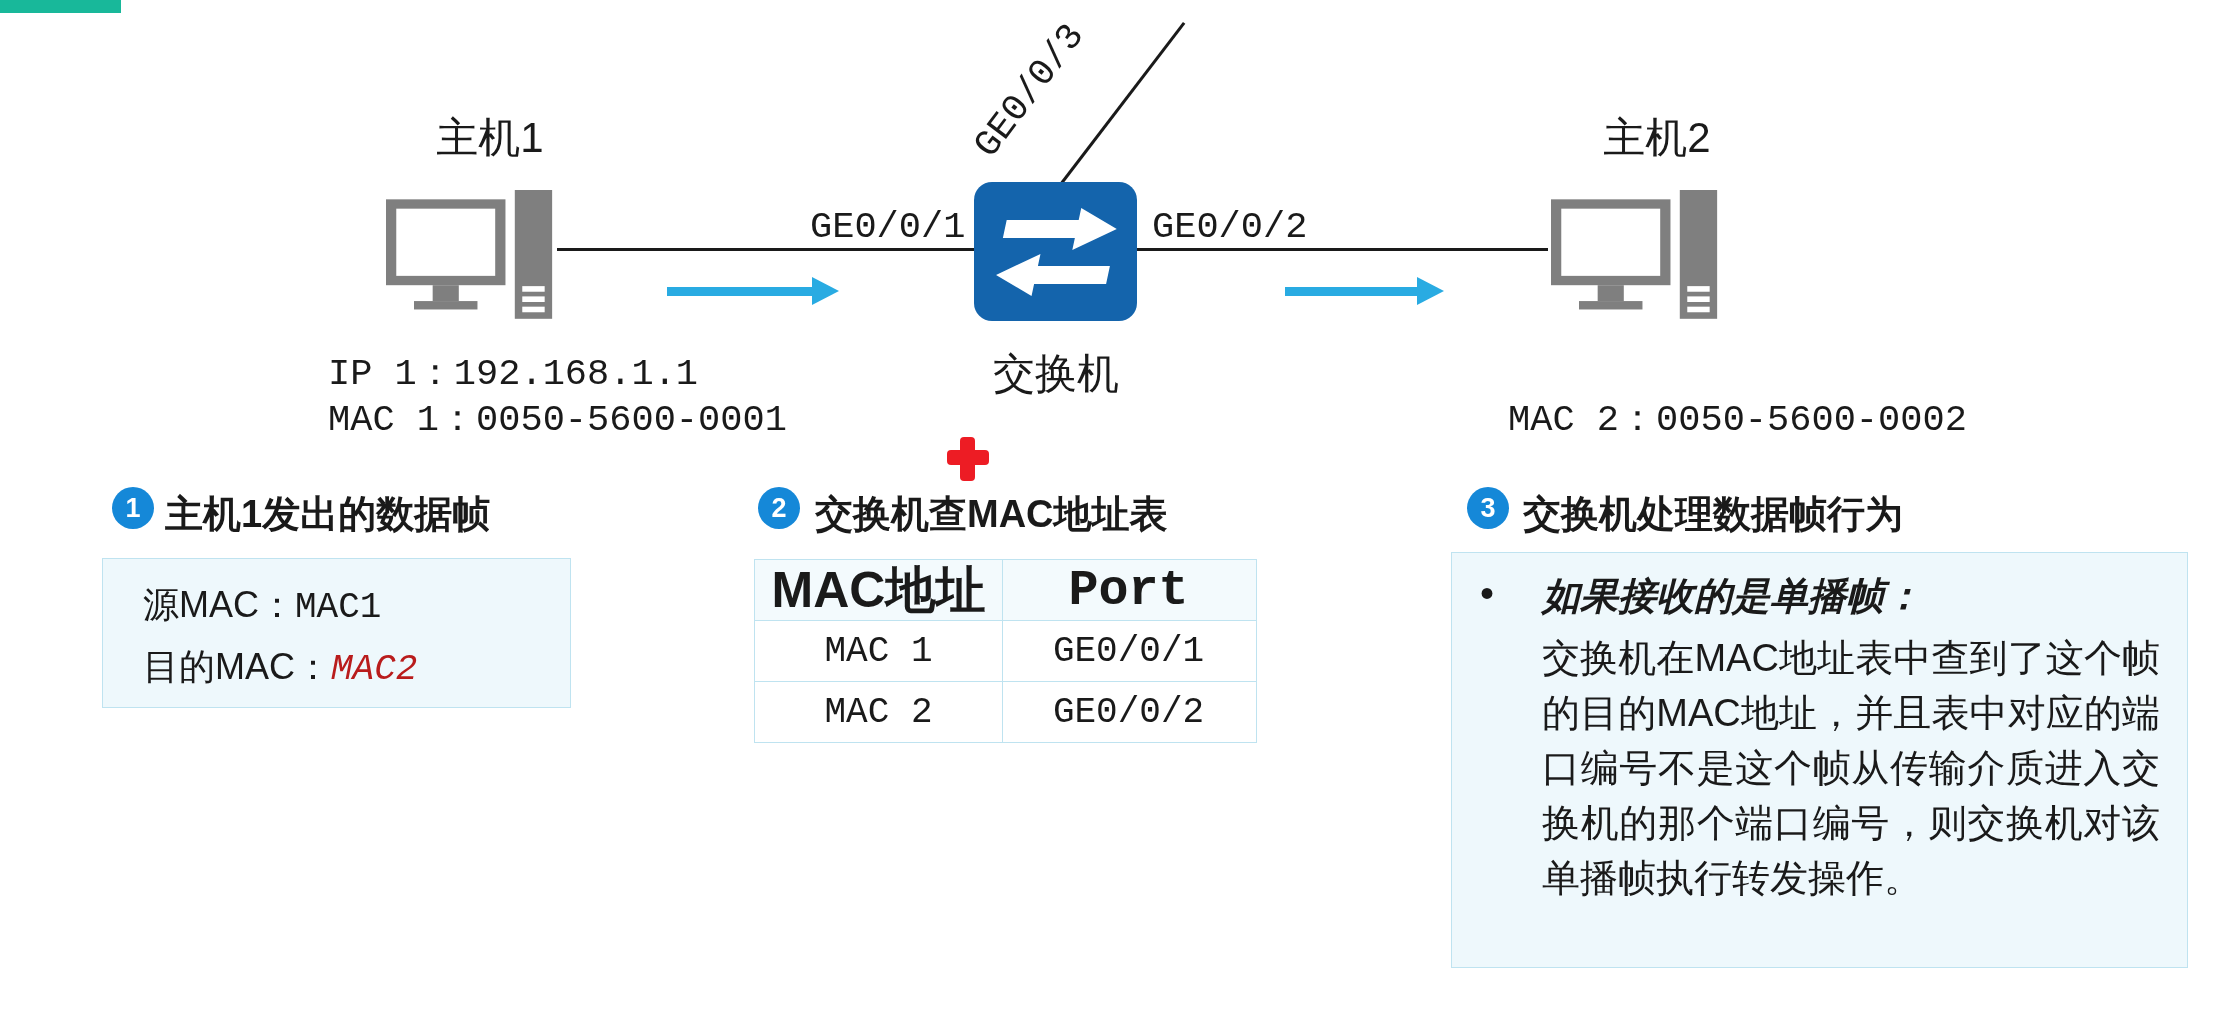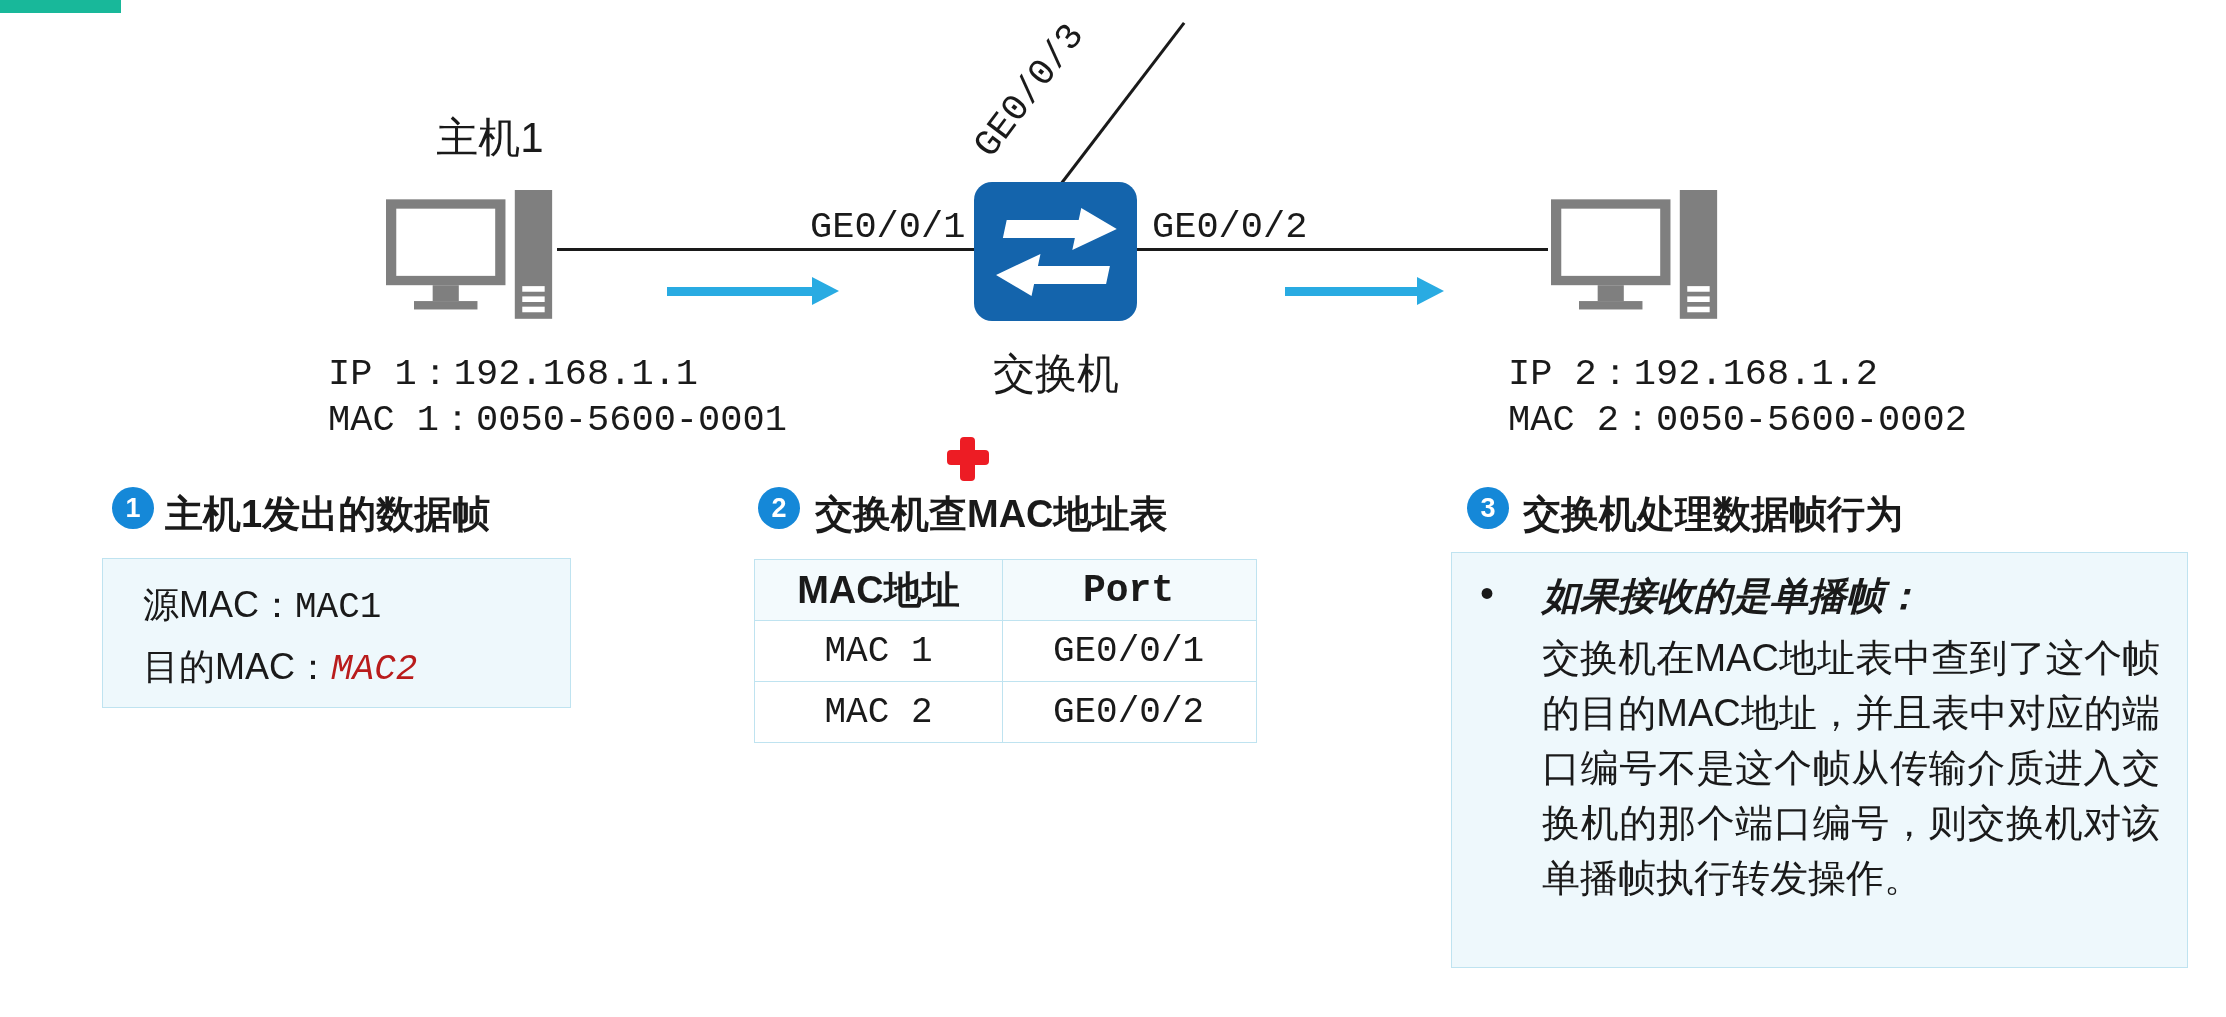--- a/index.html
+++ b/index.html
@@ -43,38 +43,39 @@
   .cross-bar-v { left:960px; top:437px; width:15px; height:44px; background:#ed1c24; border-radius:4px; }
 
   
   .mac-table { left:754px; top:559px; width:501px; background:#ffffff; border:1px solid #bfe3f0; }
   .mac-row { display:flex; border-top:1px solid #bfe3f0; }
   .mac-row.header { border-top:none; background:#f3fafd; }
   .mac-cell { width:247px; height:60px; display:flex; align-items:center; justify-content:center;
               font-size:36px; border-left:1px solid #bfe3f0; box-sizing:border-box; }
   .mac-cell:first-child { border-left:none; }
   .mac-cell.col2 { width:252px; }
-  .mac-row.header .mac-cell { font-weight:bold; font-size:38px; }
+  .mac-row.header .mac-cell { font-weight:bold; font-size:50px; }
 
   
   .panel-3 { left:1451px; top:552px; width:737px; height:416px; box-sizing:border-box; }
   .b3-row { position:absolute; left:28px; top:18px; display:flex; }
   .b3-bullet { font-size:40px; width:62px; }
   .b3-heading { font-size:38px; font-weight:bold; white-space:nowrap;font-style:italic; }
   .b3-body { position:absolute; left:90px; top:78px; width:618px; font-size:38px; line-height:55px;
              text-align:justify; }
 </style>
 </head>
 <body>
 
 <div class="stage">
 
   <div class="abs corner-bar"></div>
 
   <div class="abs host-label" style="left:400px; top:110px;">主机1</div>
+  <div class="abs host-label" style="left:1567px; top:110px;">主机2</div>
 
   <div class="abs" style="left:383px; top:190px;">
     <svg width="174" height="140" viewBox="0 0 180 150" aria-hidden="true">
       <rect x="138" y="0" width="40" height="138" fill="#7f7f7f"></rect>
       <rect x="146" y="103" width="24" height="6" fill="#ffffff"></rect>
       <rect x="146" y="114" width="24" height="6" fill="#ffffff"></rect>
       <rect x="146" y="125" width="24" height="6" fill="#ffffff"></rect>
       <rect x="0" y="10" width="128" height="92" fill="#7f7f7f"></rect>
       <rect x="11" y="20" width="106" height="72" fill="#ffffff"></rect>
       <rect x="50" y="102" width="28" height="17" fill="#7f7f7f"></rect>
@@ -112,21 +113,20 @@
       </g>
     </svg>
   </div>
   <div class="abs switch-label" style="left:956px; top:346px;">交换机</div>
 
   <div class="abs flow-arrow" style="left:667px; top:287px; width:145px;"></div>
   <div class="abs flow-arrow" style="left:1285px; top:287px; width:132px;"></div>
 
   <div class="abs addr-line mono" style="left:328px; top:352px;">IP 1：192.168.1.1</div>
   <div class="abs addr-line mono" style="left:328px; top:398px;">MAC 1：0050-5600-0001</div>
-  <div class="abs addr-line mono" style="left:1508px; top:352px;">IP 2：192.168.1.2</div>
   <div class="abs addr-line mono" style="left:1508px; top:398px;">MAC 2：0050-5600-0002</div>
 
   <div class="abs badge" style="left:112px; top:487px;">1</div>
   <div class="abs sec-title" style="left:165px; top:489px;">主机1发出的数据帧</div>
 
   <div class="abs panel panel-1">
     <div class="frame-line" style="top:22px;">
       <span>源MAC：</span><span class="mono">MAC1</span>
     </div>
     <div class="frame-line" style="top:84px;">

